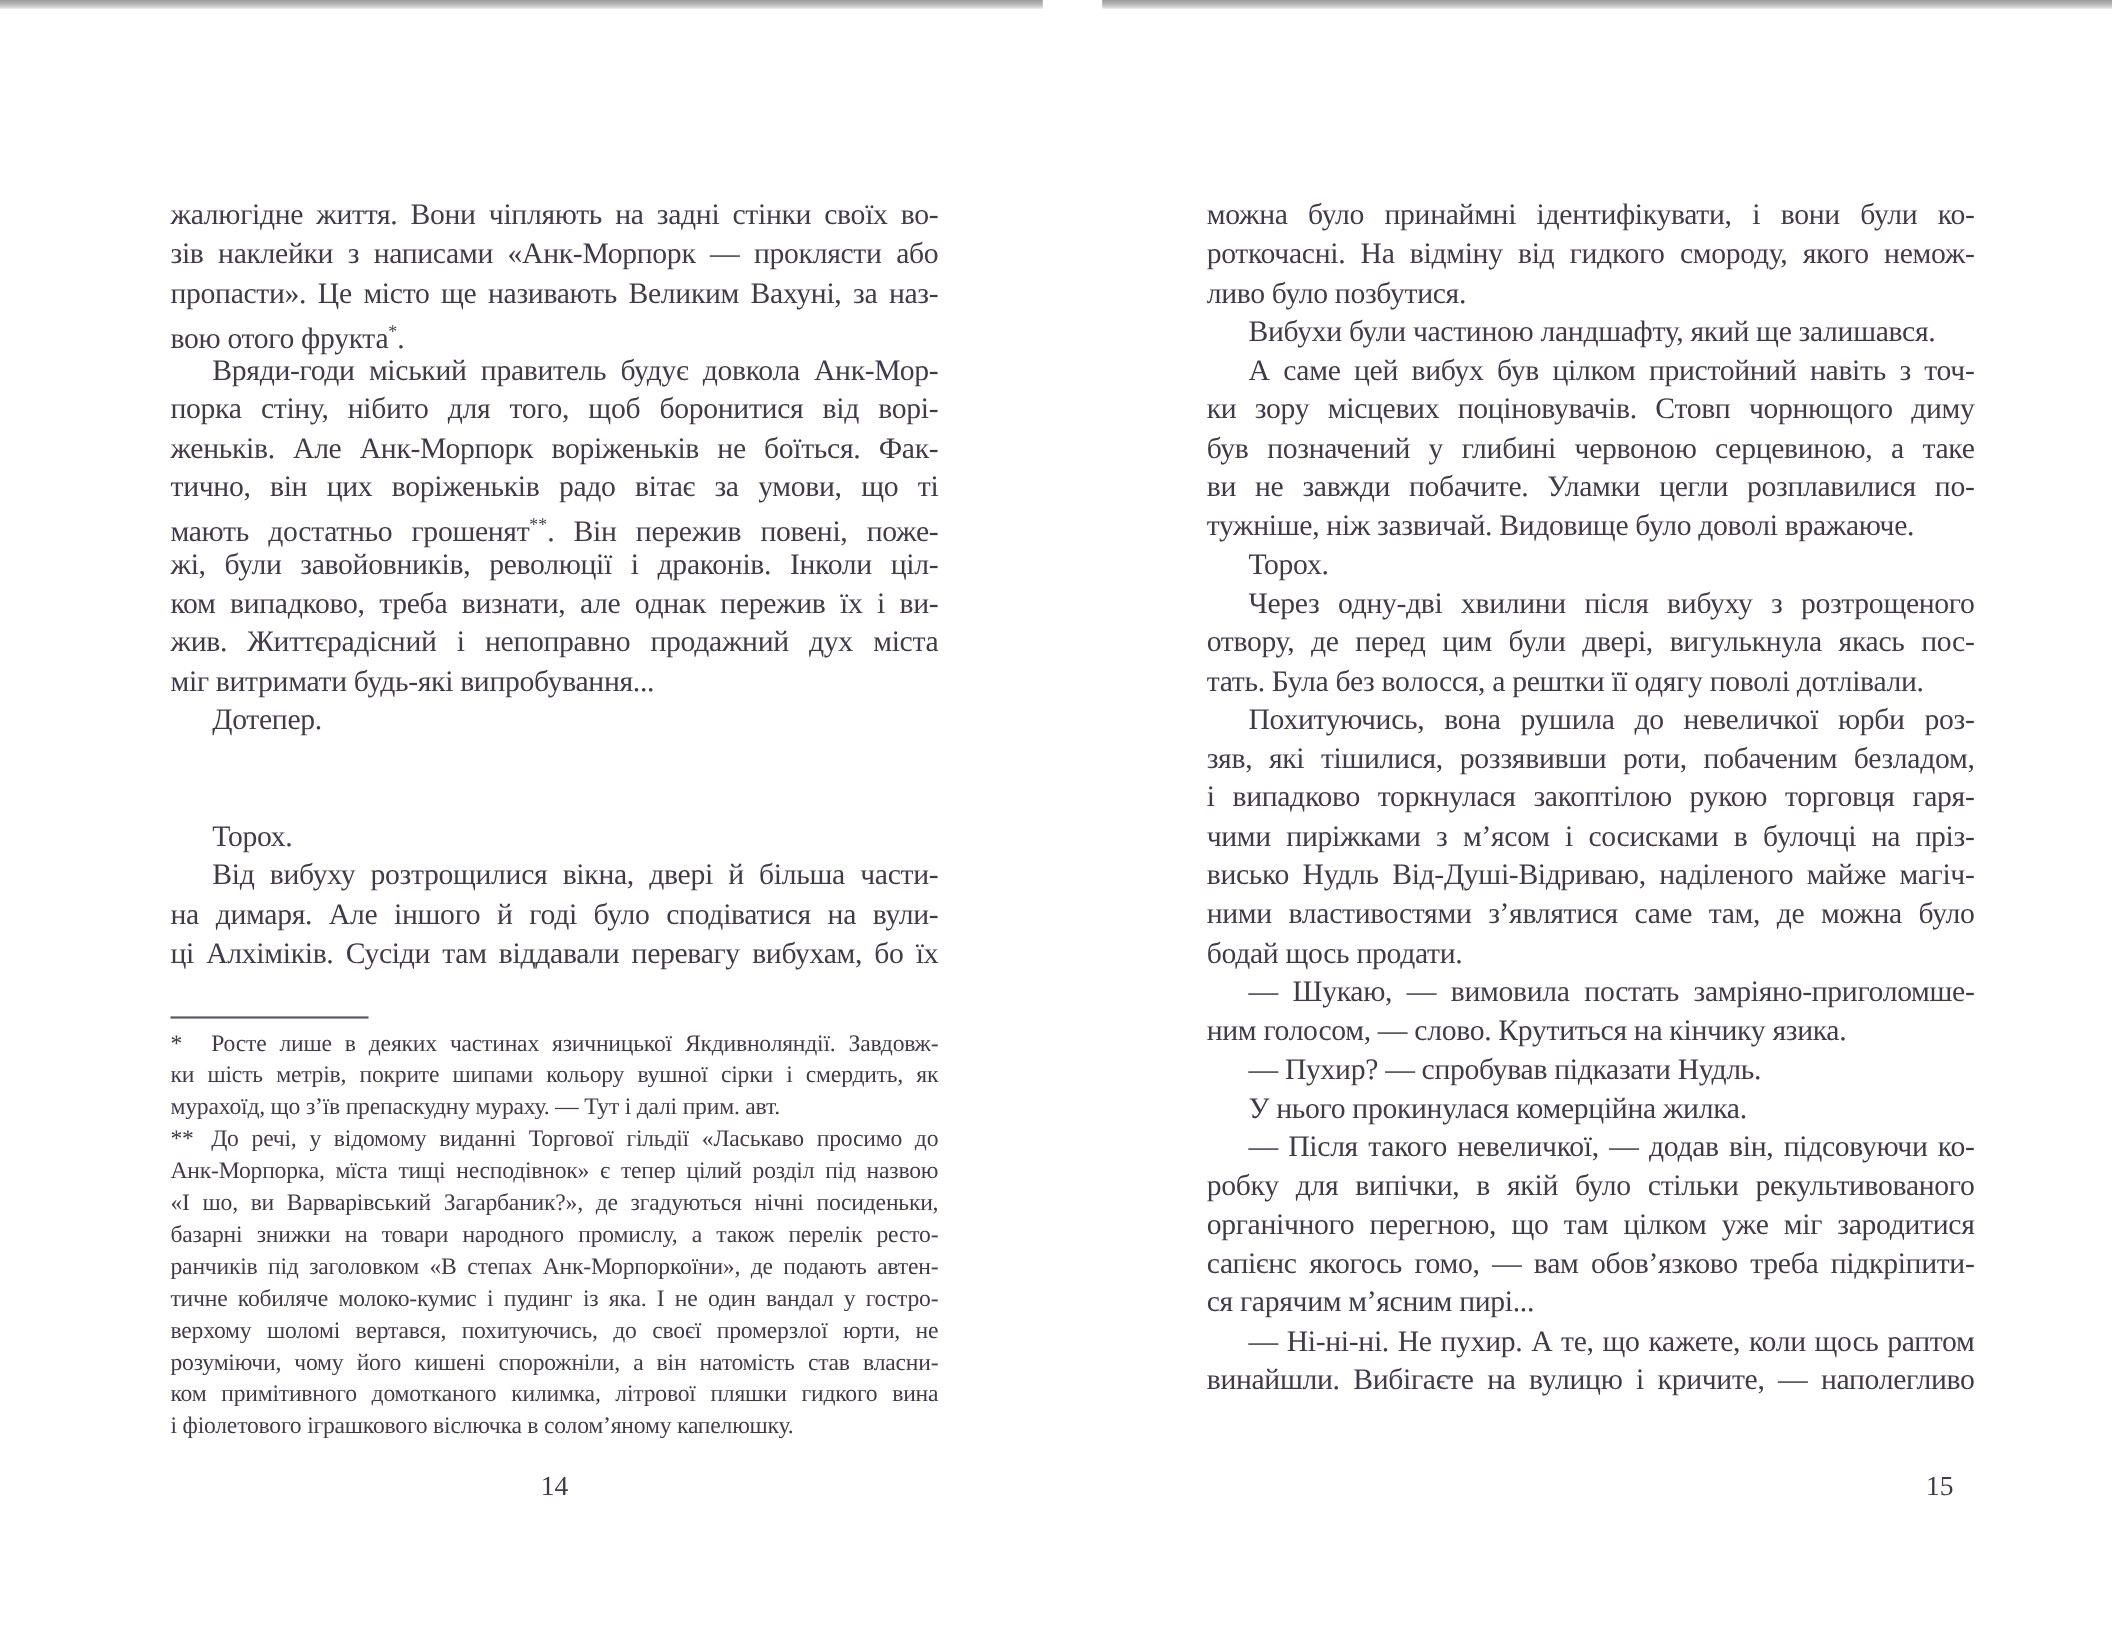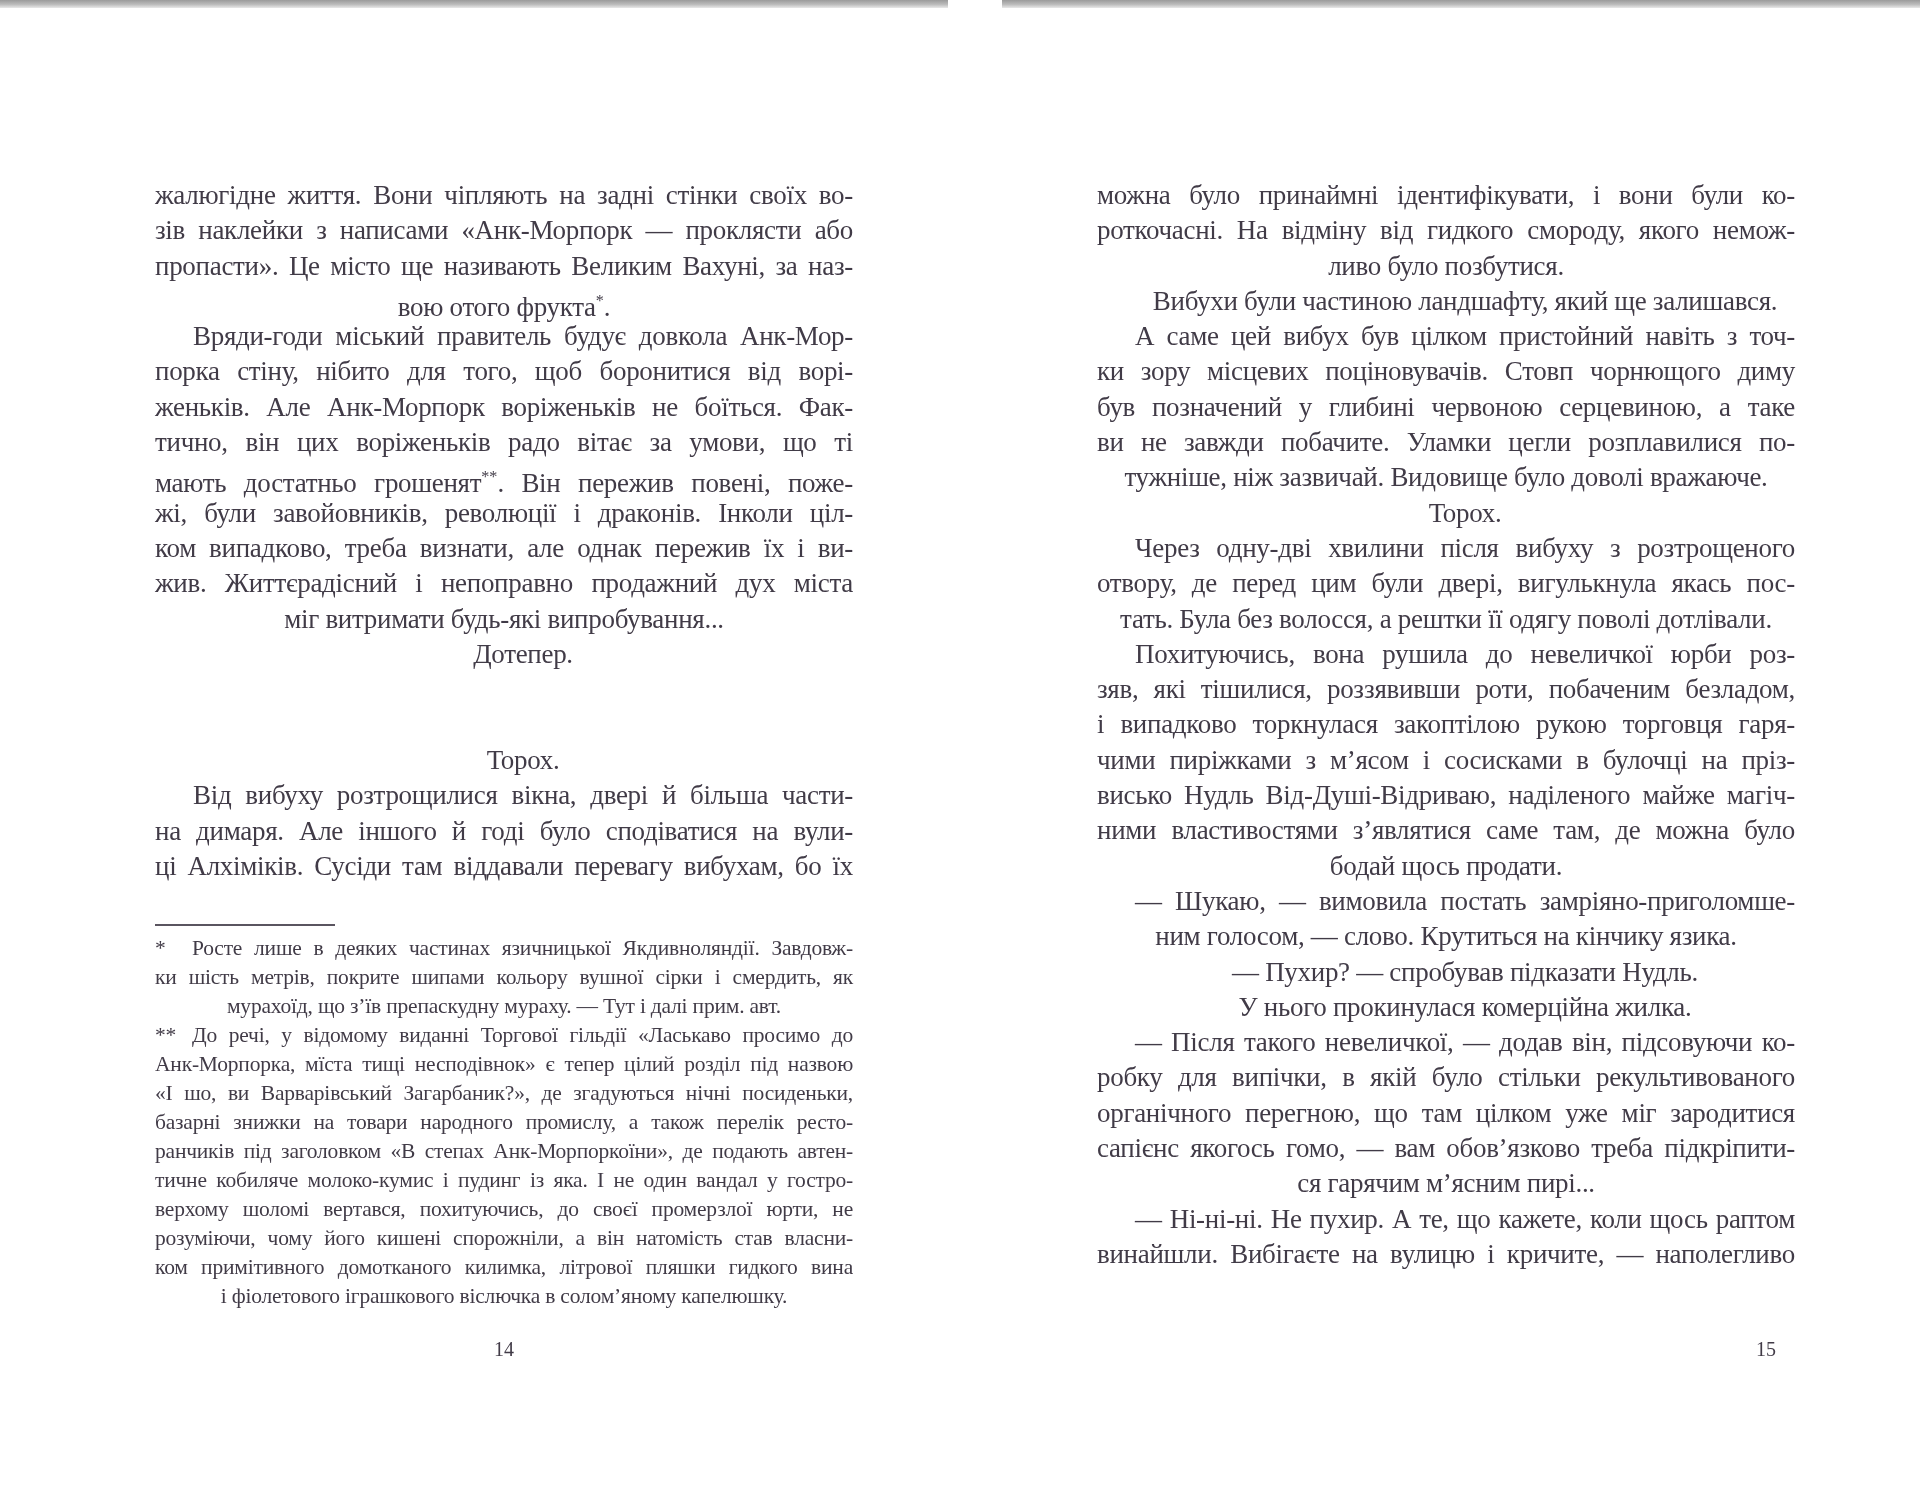--- a/index.html
+++ b/index.html
@@ -20,27 +20,27 @@
   .edge-left{left:0;width:948px;}
   .edge-right{left:1002px;width:918px;}
 
   .main,.fn,.pagenum,.fnrule{position:absolute;}
   .page-left  .main{left:155px;top:178px;width:698px;}
   .page-right .main{left:1078px;top:178px;width:698px;margin-left:19px;}
   .fnrule{left:155px;top:924px;width:180px;height:2px;background:var(--footnote-rule);}
   .fn{left:155px;top:934px;width:698px;}
   .page-left  .pagenum{left:155px;top:1338px;width:698px;text-align:center;}
   .page-right .pagenum{left:1078px;top:1338px;width:698px;text-align:right;}
-  .pagenum{font-size:20px;}
+  .pagenum{font-size:25px;}
 
   .line{height:35.3px;line-height:35.3px;font-size:27px;letter-spacing:-0.3px;
         white-space:nowrap;text-justify:inter-word;}
   .fn .line{height:29px;line-height:29px;font-size:21.5px;letter-spacing:-0.2px;}
   .j{text-align:justify;text-align-last:justify;}
-  .l{text-align:center;}
+  .l{text-align:left;}
   .ind{padding-left:38px;}
   .fm{padding-left:37px;position:relative;}
   .marker{position:absolute;left:0;top:0;}
   .it{}
   .sup{font-size:60%;vertical-align:super;letter-spacing:0;}
 </style>
 </head>
 <body>
 
 <div class="canvas">

